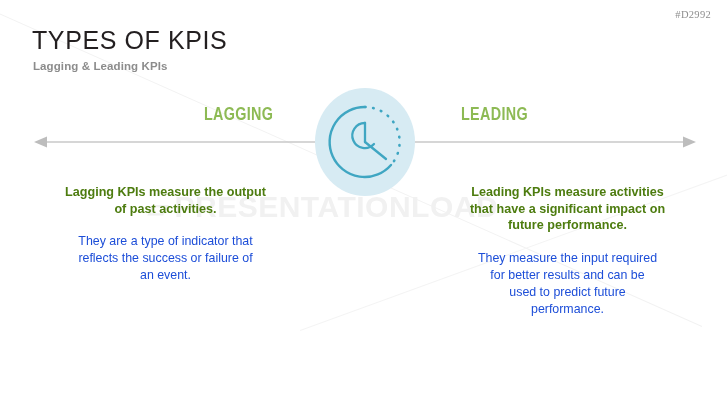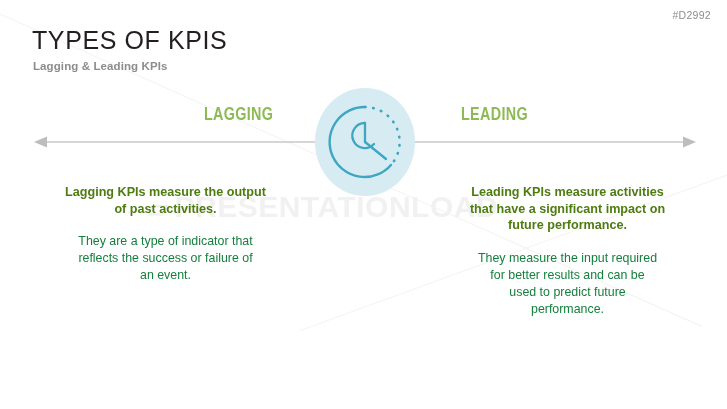--- a/index.html
+++ b/index.html
@@ -42,21 +42,21 @@
   }
 
   
   .doc-id {
     position: absolute;
     top: 9px;
     right: 16px;
     font-size: 10.5px;
     color: #8d8d8d;
     letter-spacing: 0.3px;
-    font-family: Liberation Sans, sans-serif;
+    font-family: Liberation Serif, serif;
   }
   .page-title {
     position: absolute;
     left: 32px;
     top: 26px;
     font-size: 25px;
     color: #231f20;
     letter-spacing: 0.6px;
     font-weight: 400;
     font-family: "Liberation Sans", sans-serif;
@@ -150,21 +150,21 @@
   .col-heading {
     font-size: 12.6px;
     font-weight: 700;
     color: #4d7c0f;
     line-height: 1.32;
     margin: 0 0 11px 0;
   }
   .col-body {
     font-size: 12.4px;
     font-weight: 400;
-    color: #15803d;
+    color: #1d4ed8;
     line-height: 1.38;
     margin: 16px;
   }
   .col.left .col-body { text-align: center; }
 </style>
 </head>
 <body>
 
 <div id="slide">
 

